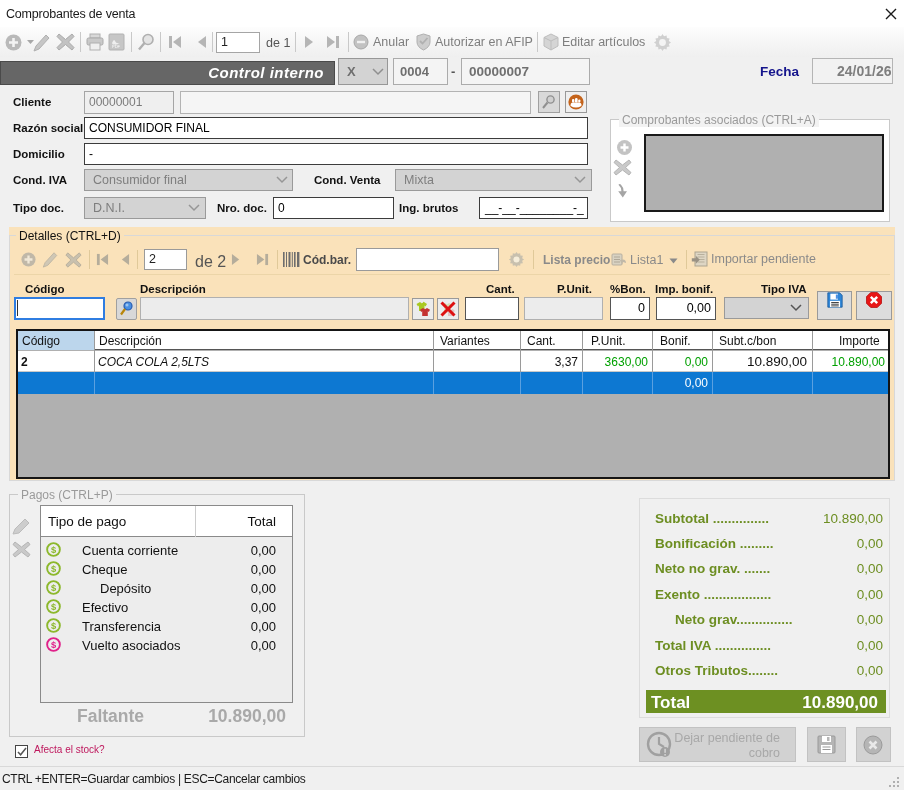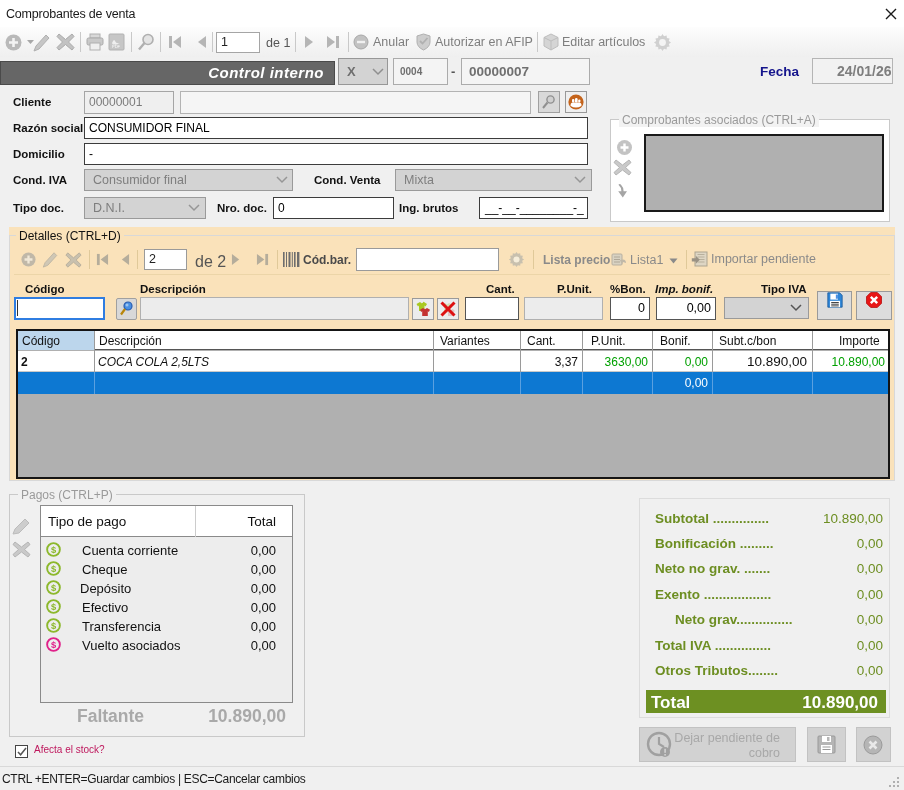--- a/index.html
+++ b/index.html
@@ -94,21 +94,21 @@
 <svg class="abs" style="left:653px;top:33px;" width="19" height="19" viewBox="0 0 19 19">
     <path d="M9.5 1 l1.5 2.2 2.6-0.8 0.3 2.7 2.7 0.3 -0.8 2.6 2.2 1.5 -2.2 1.5 0.8 2.6 -2.7 0.3 -0.3 2.7 -2.6-0.8 -1.5 2.2 -1.5-2.2 -2.6 0.8 -0.3-2.7 -2.7-0.3 0.8-2.6 -2.2-1.5 2.2-1.5 -0.8-2.6 2.7-0.3 0.3-2.7 2.6 0.8z" fill="#d0d0d0"></path>
     <circle cx="9.5" cy="9.5" r="3.4" fill="#f4f4f4"></circle>
   </svg>
 
 <div class="abs" style="left:0;top:61px;width:335px;height:24px;background:#666666;border:1px solid #4a4a4a;color:#fff;font-weight:bold;font-style:italic;font-size:15px;text-align:right;line-height:22px;padding-right:10px;letter-spacing:0.5px;">Control interno</div>
 <div class="abs" style="left:338px;top:58px;width:50px;height:27px;background:#d3d3d3;border:1px solid #979797;font-size:13px;font-weight:bold;color:#6f6f6f;line-height:25px;padding-left:8px;">X</div>
 <svg class="abs" style="left:372px;top:68px;" width="12" height="8" viewBox="0 0 12 8">
     <path d="M1 1 L6 6 L11 1" stroke="#8f8f8f" stroke-width="1.5" fill="none"></path>
   </svg>
-<div class="abs" style="left:393px;top:58px;width:55px;height:27px;background:#f4f4f4;border:1px solid #ababab;font-size:10px;font-weight:bold;color:#6f6f6f;line-height:25px;padding-left:6px;">0004</div>
+<div class="abs" style="left:393px;top:58px;width:55px;height:27px;background:#f4f4f4;border:1px solid #ababab;font-size:13px;font-weight:bold;color:#6f6f6f;line-height:25px;padding-left:6px;">0004</div>
 <div class="abs" style="left:451px;top:64px;width:10px;font-size:13px;font-weight:bold;color:#555;">-</div>
 <div class="abs" style="left:461px;top:58px;width:129px;height:27px;background:#f4f4f4;border:1px solid #ababab;font-size:13.5px;font-weight:bold;color:#6f6f6f;line-height:25px;padding-left:7px;">00000007</div>
 <div class="abs" style="left:760px;top:64px;font-size:13.5px;font-weight:bold;color:#14148c;">Fecha</div>
 <div class="abs" style="left:812px;top:58px;width:81px;height:26px;background:#f2f2f2;border:1px solid #b5b5b5;font-size:14px;font-weight:bold;color:#7e7e7e;line-height:24px;padding-left:24px;">24/01/26</div>
 
 <div class="abs lbl" style="left:13px;top:96px;">Cliente</div>
 <div class="abs" style="left:84px;top:91px;width:90px;height:23px;background:#efefef;border:1px solid #a5a5a5;font-size:12px;color:#7a7a7a;line-height:21px;padding-left:4px;">00000001</div>
 <div class="abs" style="left:180px;top:91px;width:351px;height:23px;background:#f5f5f5;border:1px solid #b3b3b3;"></div>
 <div class="abs" style="left:538px;top:91px;width:22px;height:22px;background:#d9d9d9;border:1px solid #a0a0a0;"></div>
 <svg class="abs" style="left:541px;top:94px;" width="16" height="16" viewBox="0 0 16 16">
@@ -232,21 +232,21 @@
     <path d="M1 11 h5 v-3 l5 5 -5 5 v-3 h-5 z" fill="#9a9284" transform="scale(0.8) translate(0,-2)"></path>
   </svg>
 <div class="abs" style="left:711px;top:252px;font-size:12.5px;color:#8a8a8a;">Importar pendiente</div>
 <div class="abs" style="left:14px;top:274px;width:876px;height:1px;background:#ecd5a8;"></div>
 
 <div class="abs lbl" style="left:25px;top:283px;">Código</div>
 <div class="abs lbl" style="left:140px;top:283px;">Descripción</div>
 <div class="abs lbl" style="left:486px;top:283px;">Cant.</div>
 <div class="abs lbl" style="left:557px;top:283px;">P.Unit.</div>
 <div class="abs lbl" style="left:610px;top:283px;">%Bon.</div>
-<div class="abs lbl" style="left:655px;top:283px;font-style:italic;">Imp. bonif.</div>
+<div class="abs lbl" style="left:655px;top:283px;">Imp. bonif.</div>
 <div class="abs lbl" style="left:761px;top:283px;">Tipo IVA</div>
 
 <div class="abs" style="left:14px;top:297px;width:91px;height:23px;background:#fff;border:2px solid #2f7de1;"></div>
 <div class="abs" style="left:17px;top:300px;width:1px;height:16px;background:#333;"></div>
 <div class="abs" style="left:116px;top:298px;width:21px;height:22px;background:#d8d8d8;border:1px solid #a0a0a0;border-radius:2px;"></div>
 <svg class="abs" style="left:118px;top:300px;" width="17" height="17" viewBox="0 0 17 17">
     <circle cx="10" cy="6" r="4" fill="#4a90e2" stroke="#2a5db0" stroke-width="1.2"></circle>
     <circle cx="9" cy="5" r="1.5" fill="#9cc4f0"></circle>
     <path d="M7 9 L3 14.5" stroke="#b8860b" stroke-width="2.2"></path>
   </svg>
@@ -348,21 +348,21 @@
 <svg class="abs" style="left:46px;top:561px;" width="15" height="15" viewBox="0 0 16 16">
     <circle cx="8" cy="8" r="6.8" fill="none" stroke="#8cb82b" stroke-width="2"></circle>
     <text x="8" y="11.6" font-size="10" font-weight="bold" fill="#8cb82b" text-anchor="middle" font-family="Liberation Sans">$</text>
   </svg>
 <div class="abs" style="left:82px;top:562px;font-size:13px;color:#111;">Cheque</div>
 <div class="abs" style="left:200px;top:562px;width:76px;font-size:13px;color:#111;text-align:right;">0,00</div>
 <svg class="abs" style="left:46px;top:580px;" width="15" height="15" viewBox="0 0 16 16">
     <circle cx="8" cy="8" r="6.8" fill="none" stroke="#8cb82b" stroke-width="2"></circle>
     <text x="8" y="11.6" font-size="10" font-weight="bold" fill="#8cb82b" text-anchor="middle" font-family="Liberation Sans">$</text>
   </svg>
-<div class="abs" style="left:80px;top:581px;font-size:13px;color:#111;">Depósito</div>
+<div class="abs" style="left:100px;top:581px;font-size:13px;color:#111;">Depósito</div>
 <div class="abs" style="left:200px;top:581px;width:76px;font-size:13px;color:#111;text-align:right;">0,00</div>
 <svg class="abs" style="left:46px;top:599px;" width="15" height="15" viewBox="0 0 16 16">
     <circle cx="8" cy="8" r="6.8" fill="none" stroke="#8cb82b" stroke-width="2"></circle>
     <text x="8" y="11.6" font-size="10" font-weight="bold" fill="#8cb82b" text-anchor="middle" font-family="Liberation Sans">$</text>
   </svg>
 <div class="abs" style="left:82px;top:600px;font-size:13px;color:#111;">Efectivo</div>
 <div class="abs" style="left:200px;top:600px;width:76px;font-size:13px;color:#111;text-align:right;">0,00</div>
 <svg class="abs" style="left:46px;top:618px;" width="15" height="15" viewBox="0 0 16 16">
     <circle cx="8" cy="8" r="6.8" fill="none" stroke="#8cb82b" stroke-width="2"></circle>
     <text x="8" y="11.6" font-size="10" font-weight="bold" fill="#8cb82b" text-anchor="middle" font-family="Liberation Sans">$</text>

